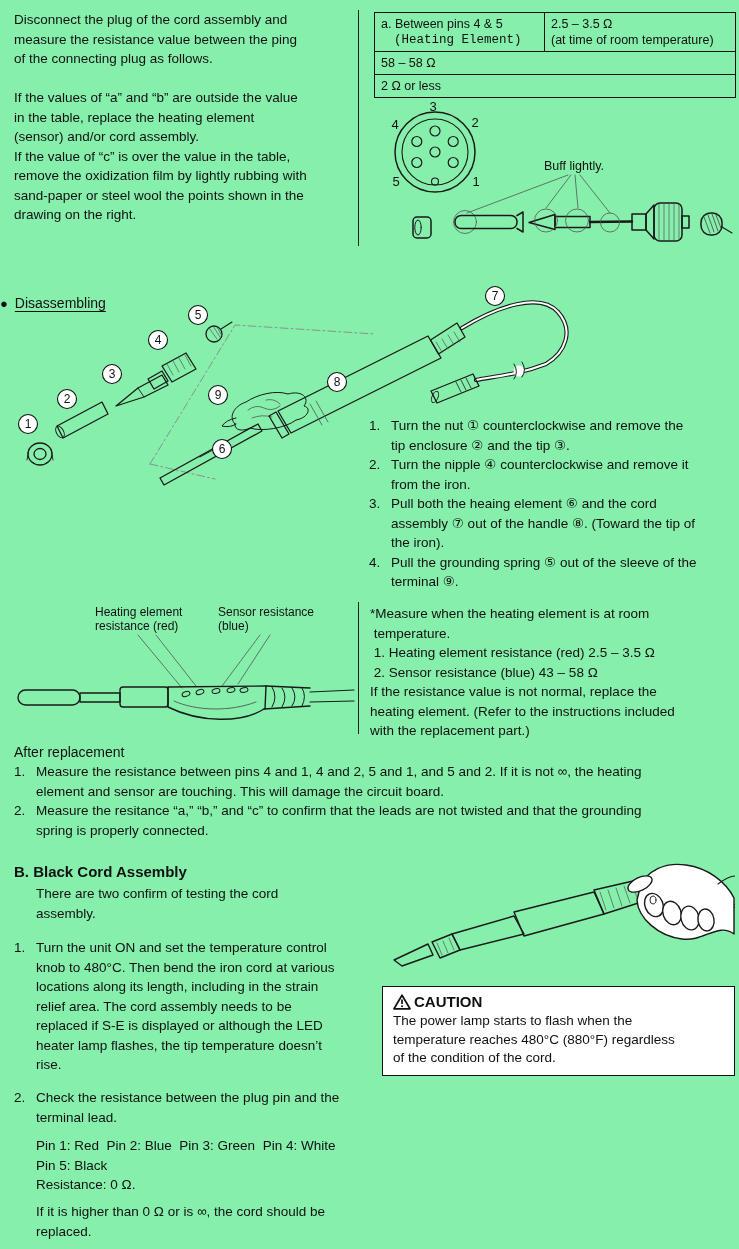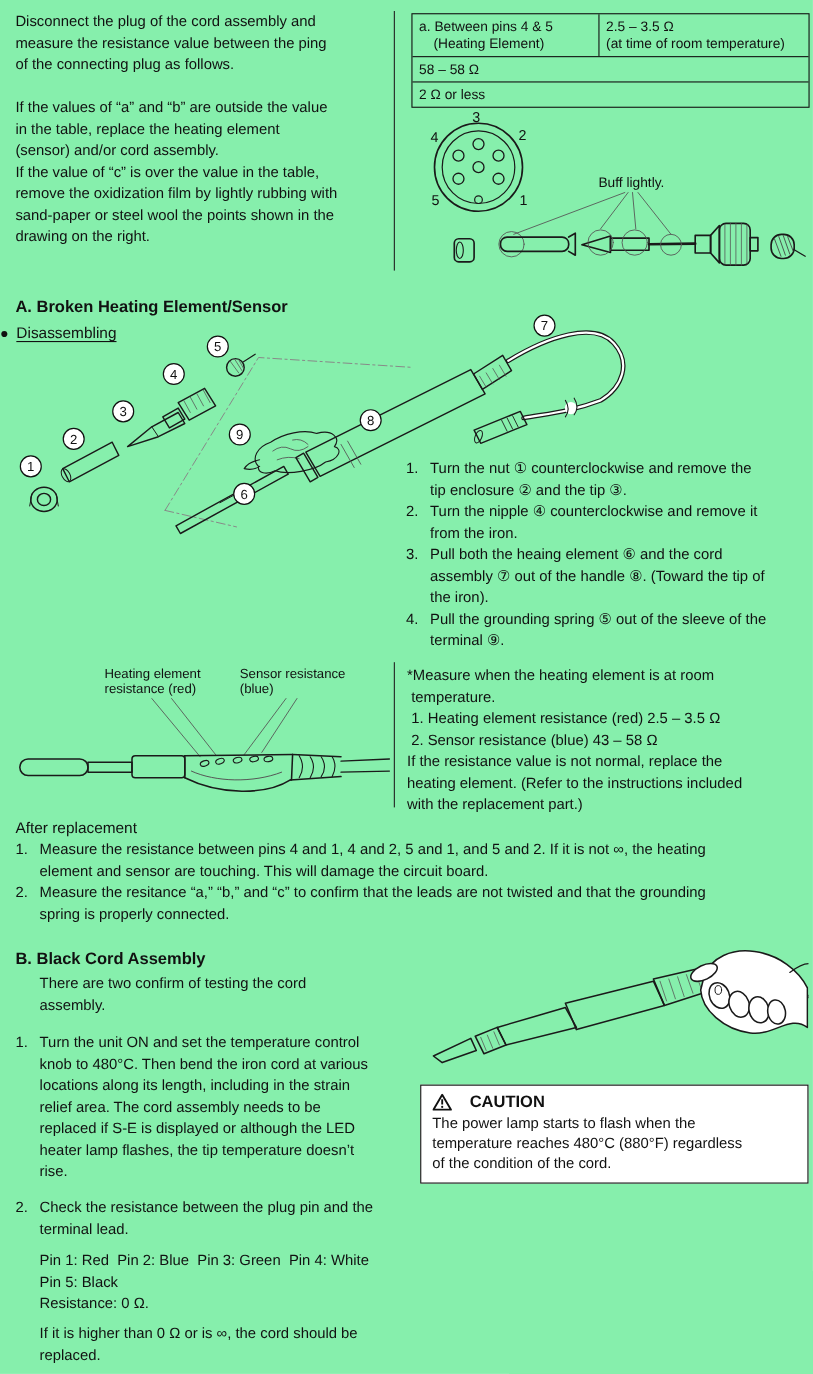--- a/index.html
+++ b/index.html
@@ -9,28 +9,28 @@
   .body-text{font-size:13.5px;line-height:19.5px;white-space:pre-line;}
   .prewrap{white-space:pre-wrap;}
   .h-a{font-size:15px;font-weight:bold;}
   .h-b{font-size:14px;font-weight:normal;}
   .vdiv{border-left:1.5px solid #222;width:0;}
   .res-table{border:1.5px solid #111;font-size:12.5px;line-height:16px;}
   .res-row{display:grid;grid-template-columns:170px 1fr;}
   .res-row + .res-row{border-top:1px solid #111;}
   .res-cell{padding:3px 6px 3px 6px;}
   .res-cell.c1{border-right:1px solid #111;}
-  .indent2{padding-left:13px;}
+  .indent2{padding-left:13px;font-family:Liberation Mono, monospace;}
   .num-item{display:flex;align-items:flex-start;}
   .num-item .num{flex:0 0 22px;font-size:13.5px;line-height:19.5px;}
   .num-item .txt{flex:1 1 auto;font-size:13.5px;line-height:19.5px;white-space:pre-line;}
   .bullet-dot{font-size:13px;margin-right:7px;}
   .underlined{text-decoration:underline;text-underline-offset:3px;font-size:14px;}
   .caution-box{border:1.5px solid #111;background:#fff;padding:5px 10px 7px 10px;box-sizing:border-box;}
-  .caution-title{display:flex;align-items:center;gap:16px;font-size:15px;font-weight:bold;line-height:19px;}
+  .caution-title{display:flex;align-items:center;gap:3px;font-size:15px;font-weight:bold;line-height:19px;}
   .caution-text{font-size:13.5px;line-height:18.5px;white-space:pre-line;margin-top:1px;}
   svg text{font-family:"Liberation Sans","DejaVu Sans",sans-serif;fill:#111;}
 </style>
 </head>
 <body>
 
 <div class="page">
 
   <div class="abs body-text" style="left:14px;top:10px;width:344px;">Disconnect the plug of the cord assembly and
 measure the resistance value between the ping
@@ -116,21 +116,20 @@
       <line x1="352" y1="131" x2="362" y2="137" stroke-width="1.1"></line>
     </g>
     <text x="63" y="15" font-size="13" text-anchor="middle">3</text>
     <text x="25" y="33" font-size="13" text-anchor="middle">4</text>
     <text x="105" y="31" font-size="13" text-anchor="middle">2</text>
     <text x="26" y="90" font-size="13" text-anchor="middle">5</text>
     <text x="106" y="90" font-size="13" text-anchor="middle">1</text>
     <text x="204" y="74" font-size="12.5" text-anchor="middle">Buff lightly.</text>
   </svg>
 
-  <div class="abs h-a" style="left:14px;top:271px;">A. Broken Heating Element/Sensor</div>
   <div class="abs" style="left:0;top:294px;">
     <span class="bullet-dot">●</span><span class="underlined">Disassembling</span>
   </div>
 
   <svg class="abs" style="left:10px;top:282px;" width="719" height="305" viewBox="0 0 719 305">
     <g fill="none" stroke="#1a1a1a" stroke-width="1.3" stroke-linecap="round" stroke-linejoin="round">
 
       <path d="M140 182 L225 43 L365 52 M140 182 L205 197" stroke="#888" stroke-width="0.9" stroke-dasharray="8 3 2 3"></path>
 
       <g>

